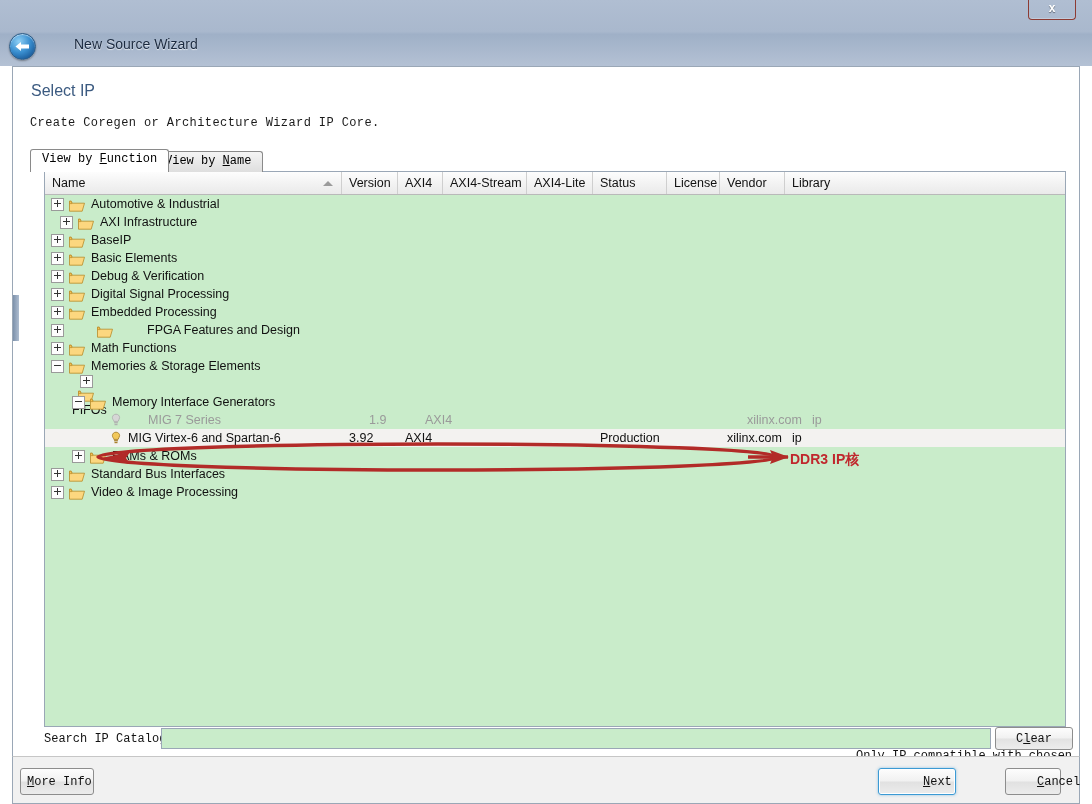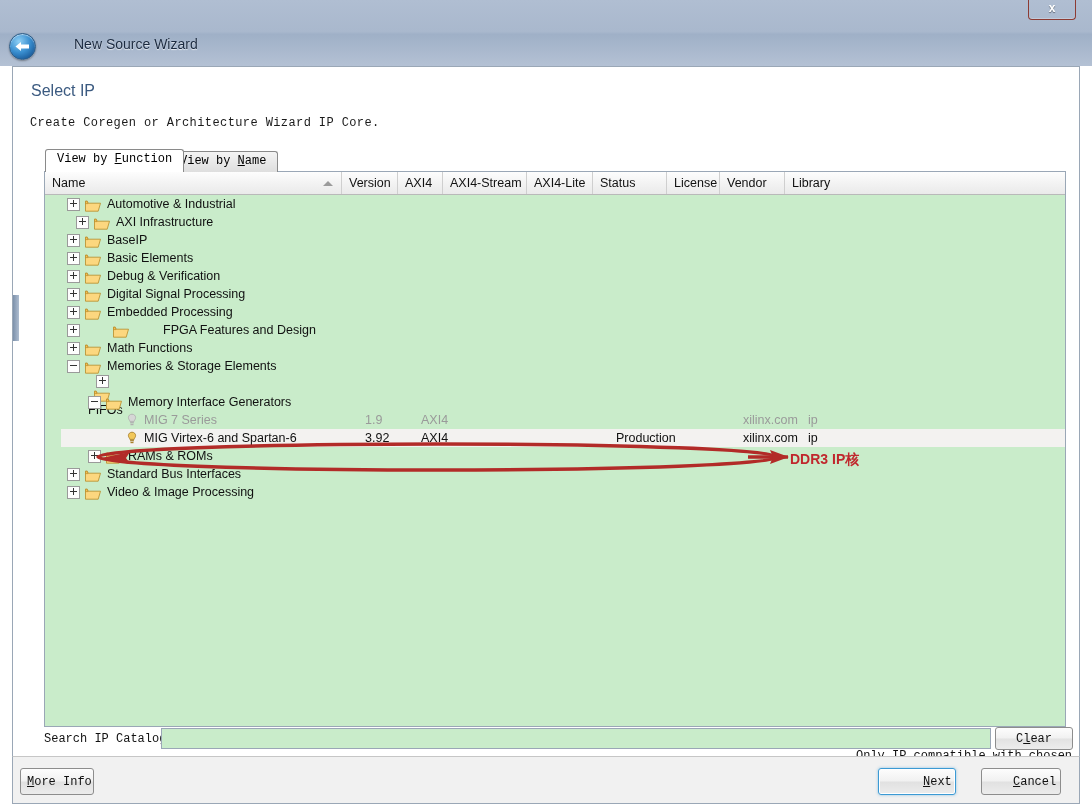--- a/index.html
+++ b/index.html
@@ -98,21 +98,21 @@
     left: 17px; top: 49px;
     font-size: 12px;
     color: #1a1a1a;
     font-family: "Liberation Mono", monospace;
     letter-spacing: .4px;
   }
 
   
   .tabstrip {
     position: absolute;
-    left: 32px; top: 82px;
+    left: 17px; top: 82px;
     width: 1022px; height: 22px;
   }
   .tab {
     position: absolute;
     top: 0;
     height: 21px;
     box-sizing: border-box;
     padding: 2px 11px 0 11px;
     font-family: "Liberation Mono", monospace;
     font-size: 12px;
@@ -176,21 +176,20 @@
     width: 0; height: 0;
     border-left: 5px solid transparent;
     border-right: 5px solid transparent;
     border-bottom: 5px solid #9b9b9b;
   }
 
   .tbody {
     position: relative;
     height: 532px;
     background: #c9ecca;
-    padding-left: 16px;
   }
   .row {
     position: relative;
     height: 18px;
     line-height: 18px;
     white-space: nowrap;
     cursor: pointer;
   }
   .row.selected {
     background: #f3f2f0;
@@ -199,21 +198,21 @@
     position: absolute;
     top: 0;
     height: 18px;
     font-size: 12.5px;
     color: #111;
     font-family: "Liberation Sans", sans-serif;
     overflow: hidden;
     white-space: nowrap;
   }
   .row.disabled .cell,
-  .row.disabled .nm { color: #9a9a9a; }
+  .row.disabled .nm { color: #9a9a9a; margin-left: 20px; }
 
   .nmwrap {
     position: absolute;
     top: 0; left: 0;
     height: 18px;
     display: flex;
     align-items: center;
   }
   .expander {
     width: 11px; height: 11px;
@@ -342,21 +341,21 @@
     white-space: nowrap;
   }
   .btn u { text-decoration: underline; }
   .btn-more { left: 7px; top: 11px; width: 74px; }
   .btn-next {
     right: 123px; top: 11px; width: 78px;
     border: 1px solid #3c9ad4;
     box-shadow: inset 0 0 0 1px #ffffff, 0 0 3px rgba(60,154,212,.55);
     padding-left: 44px;
   }
-  .btn-cancel { right: 18px; top: 11px; width: 80px; padding-left: 31px; }
+  .btn-cancel { right: 18px; top: 11px; width: 56px; padding-left: 31px; }
 
   
   .anno-layer {
     position: absolute;
     left: 0; top: 0;
     width: 1092px; height: 804px;
     pointer-events: none;
   }
   .anno-text {
     position: absolute;

